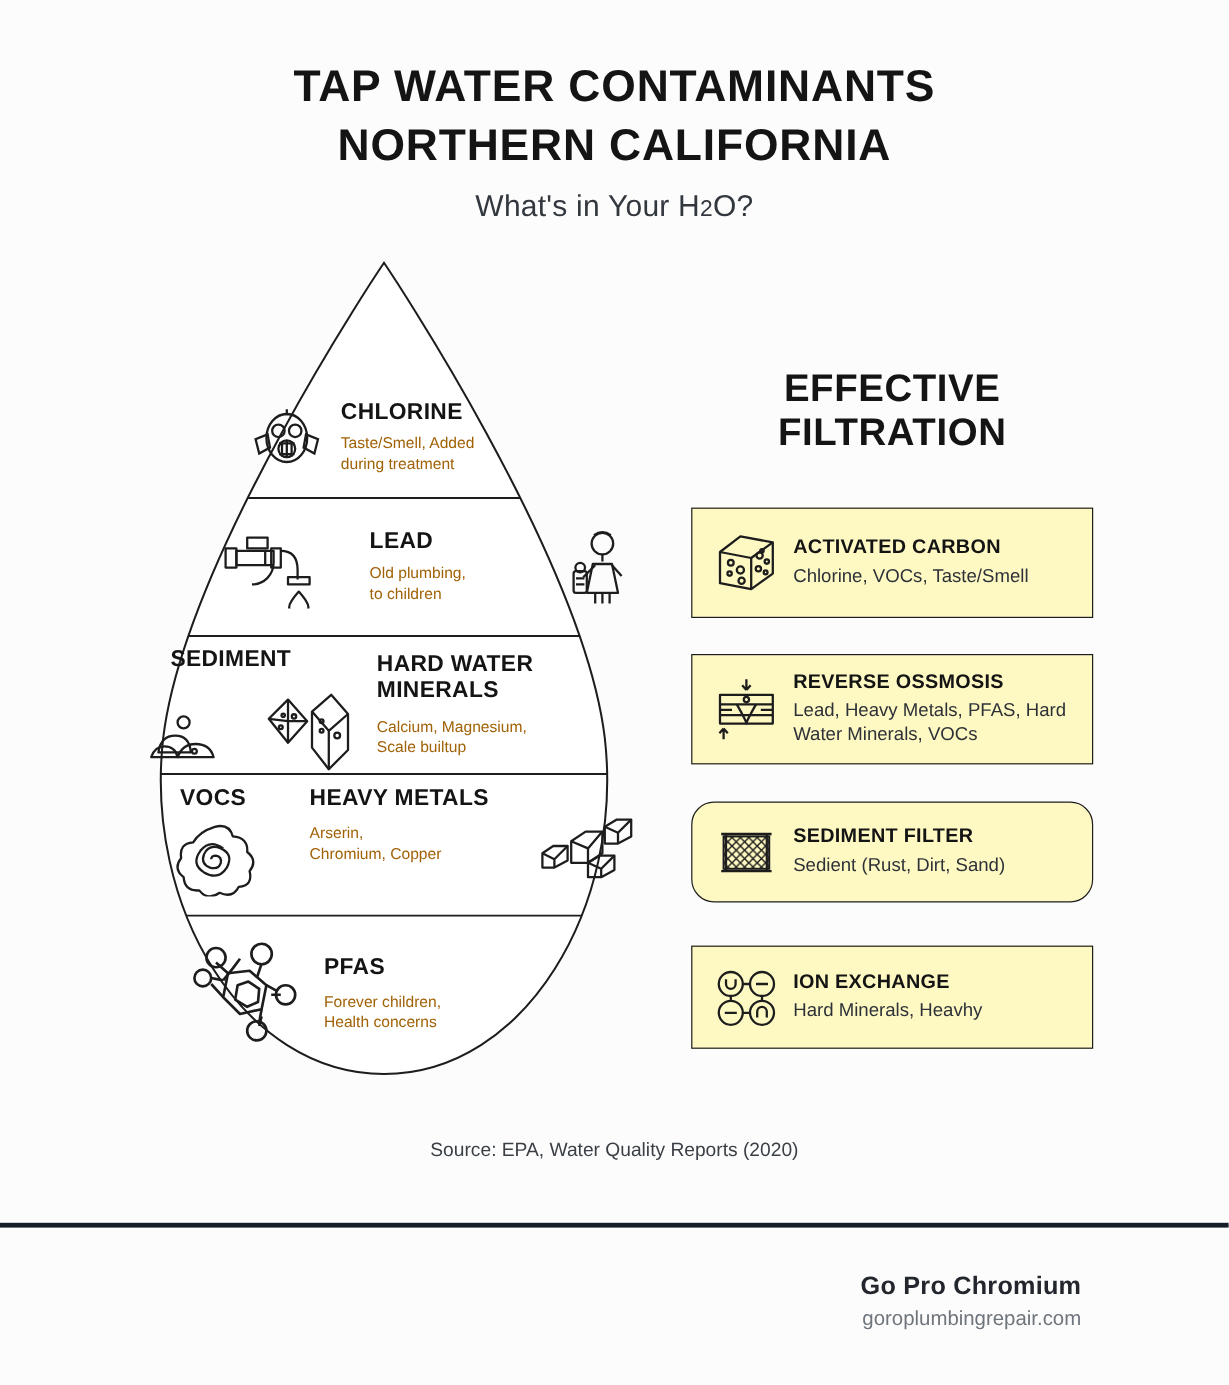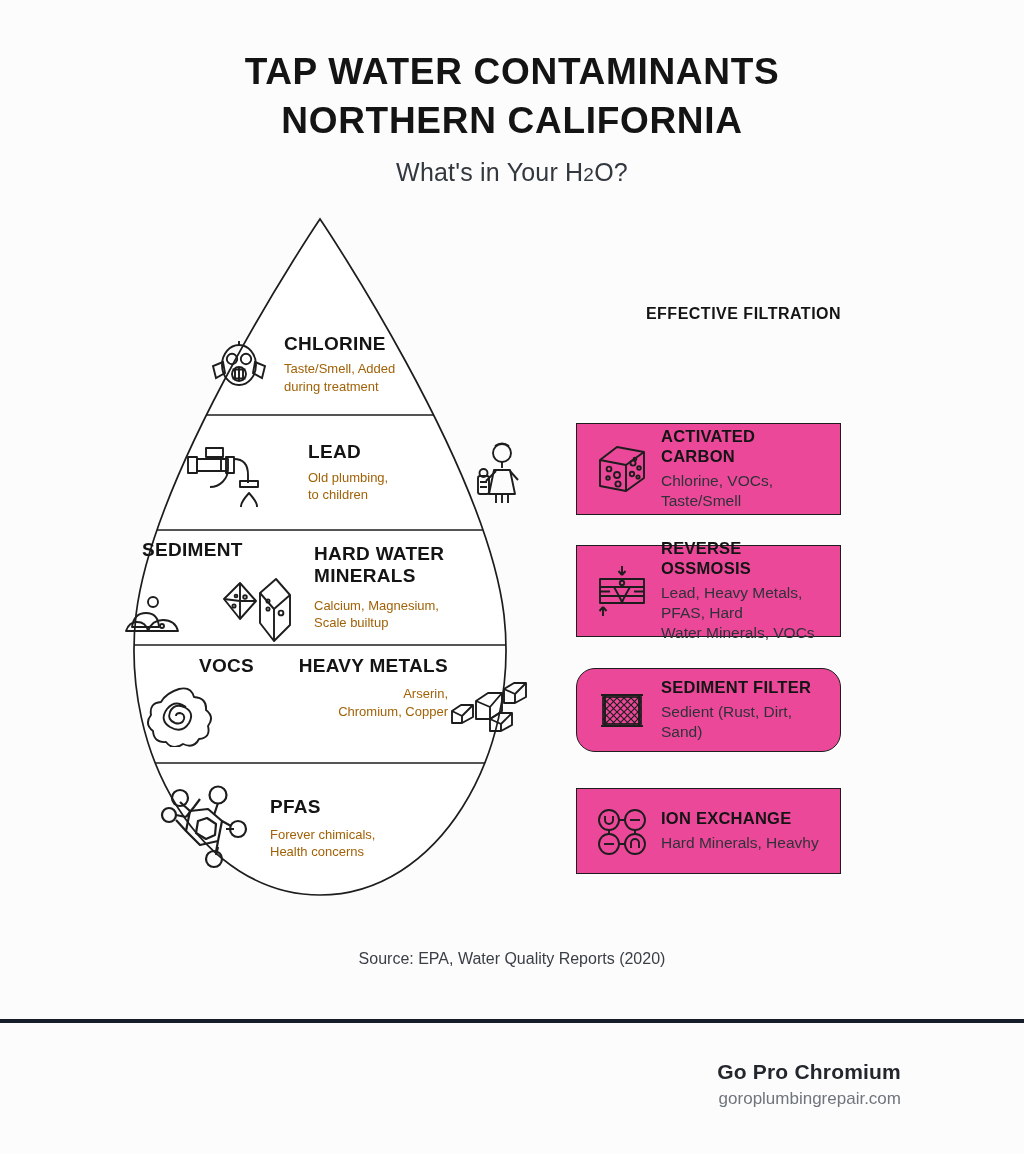--- a/index.html
+++ b/index.html
@@ -79,34 +79,34 @@
   }
   .ic { display: block; }
 
   
   .filtration {
     position: absolute;
     top: 305px; left: 576px;
     width: 335px;
   }
   .filtration-heading {
-    font-size: 16px;
+    font-size: 32px;
     font-weight: bold;
     letter-spacing: 0.5px;
     color: #141414;
     text-transform: uppercase;
     text-align: center;
     margin-bottom: 16px;
   }
   .filter-box {
     position: absolute;
     left: 0;
-    width: 265px;
+    width: 335px;
     border: 1.6px solid #1d1d1d;
-    background: #ec4899;
+    background: #fef9c3;
     display: flex;
     align-items: center;
     padding: 0 14px;
   }
   .filter-icon {
     flex: 0 0 62px;
     display: flex;
     align-items: center;
     justify-content: center;
   }
@@ -271,21 +271,21 @@
         </g>
       </svg>
       <div class="drop-text" style="margin-left:16px; padding-top:8px;">
         <div class="cat-title" style="white-space:pre-line;">HARD WATER
 MINERALS</div>
         <div class="cat-desc" style="margin-top:9px;">Calcium, Magnesium,
 Scale builtup</div>
       </div>
     </div>
 
-    <div class="drop-row" style="top:440px; left:42px; width:390px; align-items:flex-start;text-align:right;">
+    <div class="drop-row" style="top:440px; left:42px; width:390px; align-items:flex-start;">
       <div style="width:116px;">
         <div class="side-label" style="padding-left:12px;">VOCS</div>
         <svg class="ic" width="74" height="62" viewBox="0 0 74 62" style="margin-top:8px; margin-left:4px;">
           <g fill="none" stroke="#1d1d1d" stroke-width="1.9" stroke-linejoin="round">
             <path d="M37 4 q12 -3 15 8 q13 1 12 13 q9 7 2 16 q3 12 -9 13 q-5 10 -16 5 q-10 7 -17 -2 q-12 1 -13 -11 q-9 -7 -2 -16 q-2 -12 10 -13 q5 -9 18 -13 z"></path>
             <path d="M44 22 q-11 -8 -19 2 q-8 11 3 18 q12 7 19 -4 q6 -11 -5 -16 q-10 -4 -14 5 q-3 8 5 11 q7 2 9 -4 q1 -5 -4 -6 q-4 0 -4 3"></path>
           </g>
         </svg>
       </div>
       <div class="drop-text" style="margin-left:4px; flex:1;">
@@ -316,21 +316,21 @@
           <circle cx="62" cy="10" r="8.5"></circle>
           <circle cx="82" cy="44" r="8"></circle>
           <circle cx="58" cy="74" r="8"></circle>
           <path d="M34 26 L30 46 L44 60 L62 56 L66 36 L52 24 Z"></path>
           <path d="M42 36 L40 48 L50 54 L59 50 L60 39 L51 33 Z"></path>
           <path d="M34 26 L24 17 M66 36 L75 41 M62 56 L60 67 M30 46 L20 35"></path>
         </g>
       </svg>
       <div class="drop-text" style="margin-left:18px;">
         <div class="cat-title">PFAS</div>
-        <div class="cat-desc" style="margin-top:8px;">Forever chimicals,
+        <div class="cat-desc" style="margin-top:8px;">Forever children,
 Health concerns</div>
       </div>
     </div>
   </div>
 
   <div class="filtration">
     <div class="filtration-heading">EFFECTIVE FILTRATION</div>
 
     <div class="filter-box" style="top:118px; height:92px;">
       <div class="filter-icon">

